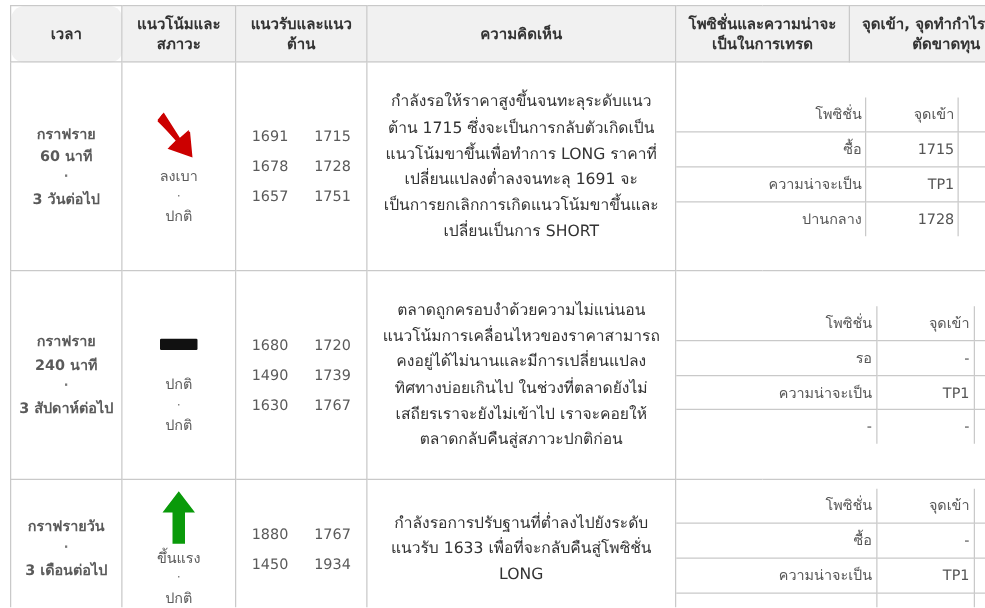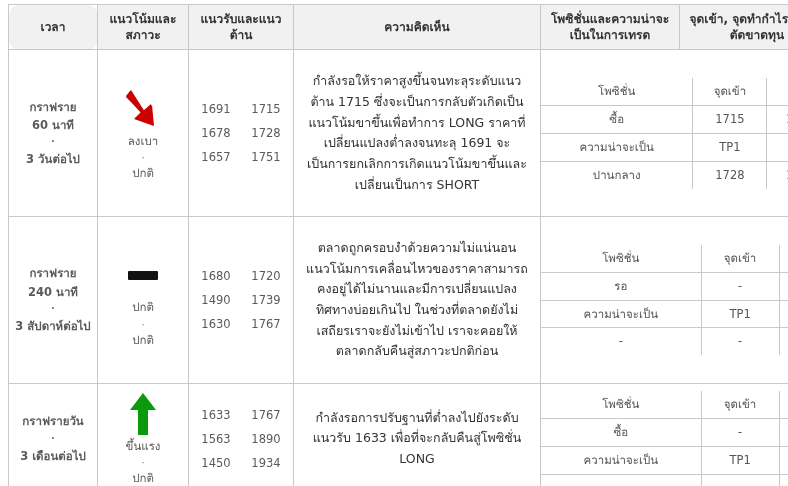--- a/index.html
+++ b/index.html
@@ -104,21 +104,21 @@
     padding: 0;
     vertical-align: top;
   }
   table.inner {
     border-collapse: collapse;
     width: 100%;
     height: 100%;
   }
   table.inner td {
     border: 1px solid #c9c9c9;
-    text-align: center;
+    text-align: right;
     font-size: 11.5px;
     color: #555555;
     padding: 6px 3px;
     line-height: 1.3;
   }
   table.inner tr td:first-child { border-left: none; }
   table.inner tr td:last-child { border-right: none; }
   table.inner tr:first-child td { border-top: none; }
   table.inner tr:last-child td { border-bottom: none; }
   .muted { color: #888888; }
@@ -290,26 +290,22 @@
           <div class="trend-labels">
             <div>ขึ้นแรง</div>
             <div class="dot-sep">·</div>
             <div>ปกติ</div>
           </div>
         </td>
         <td class="cell-sr">
           <table class="sr">
             <tbody>
                 <tr>
-              <td>1633</td>
+              <td>1880</td>
               <td>1767</td>
-            </tr>
-            <tr>
-              <td>1563</td>
-              <td>1890</td>
             </tr>
             <tr>
               <td>1450</td>
               <td>1934</td>
             </tr>
           </tbody>
             </table>
         </td>
         <td class="cell-comment">กำลังรอการปรับฐานที่ต่ำลงไปยังระดับแนวรับ 1633 เพื่อที่จะกลับคืนสู่โพซิชั่น LONG</td>
         <td class="cell-nested" colspan="3">

